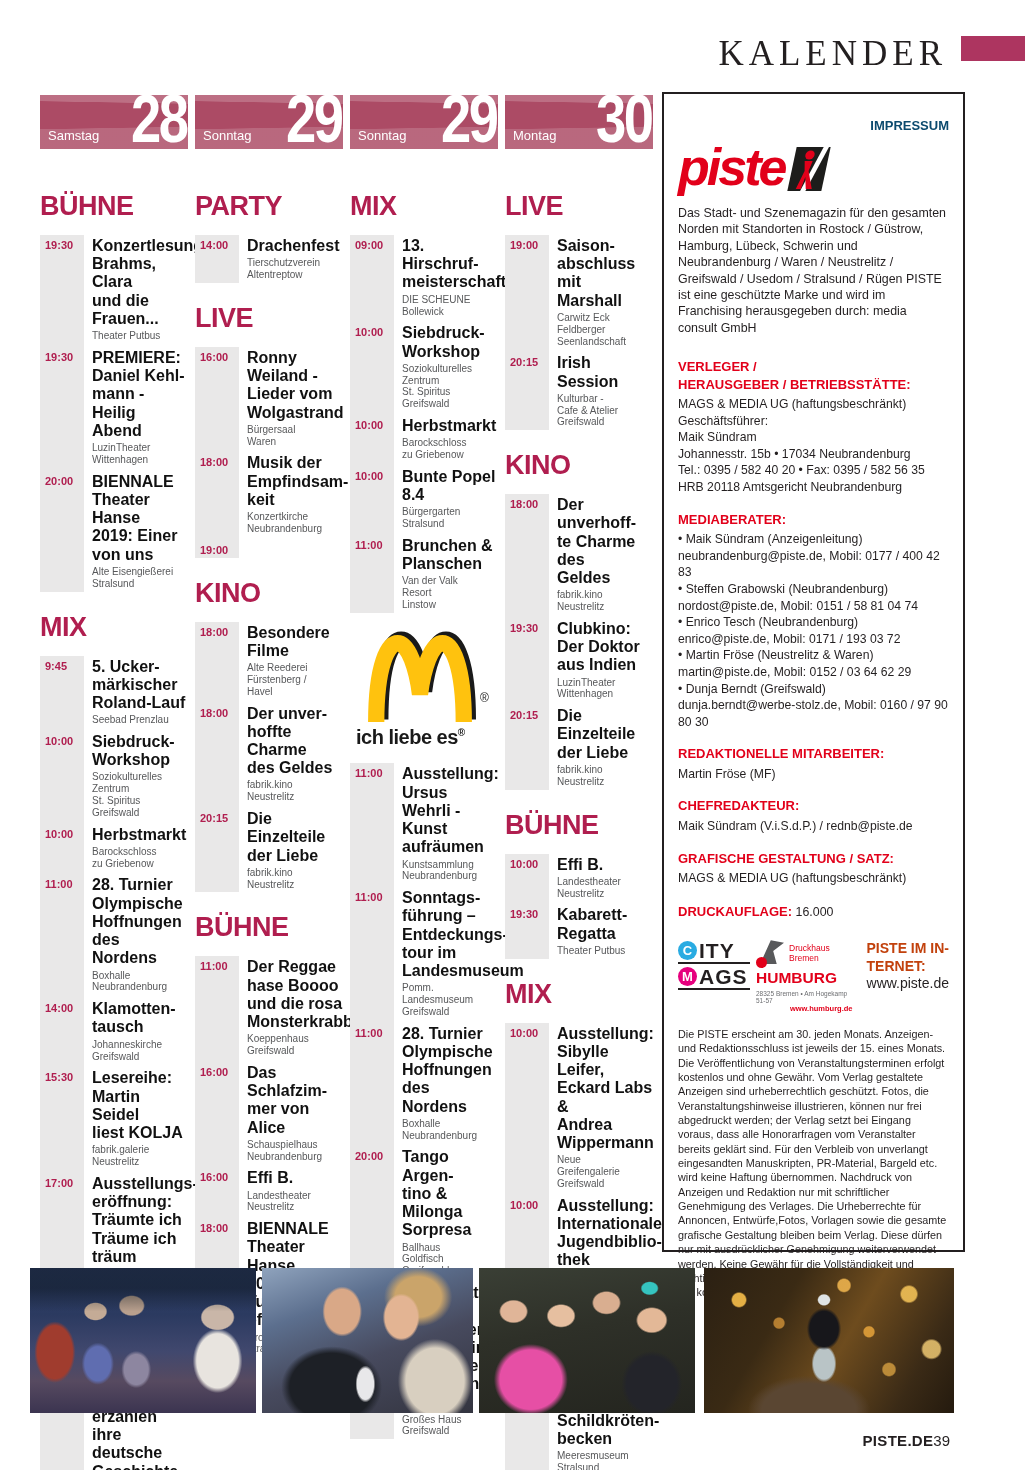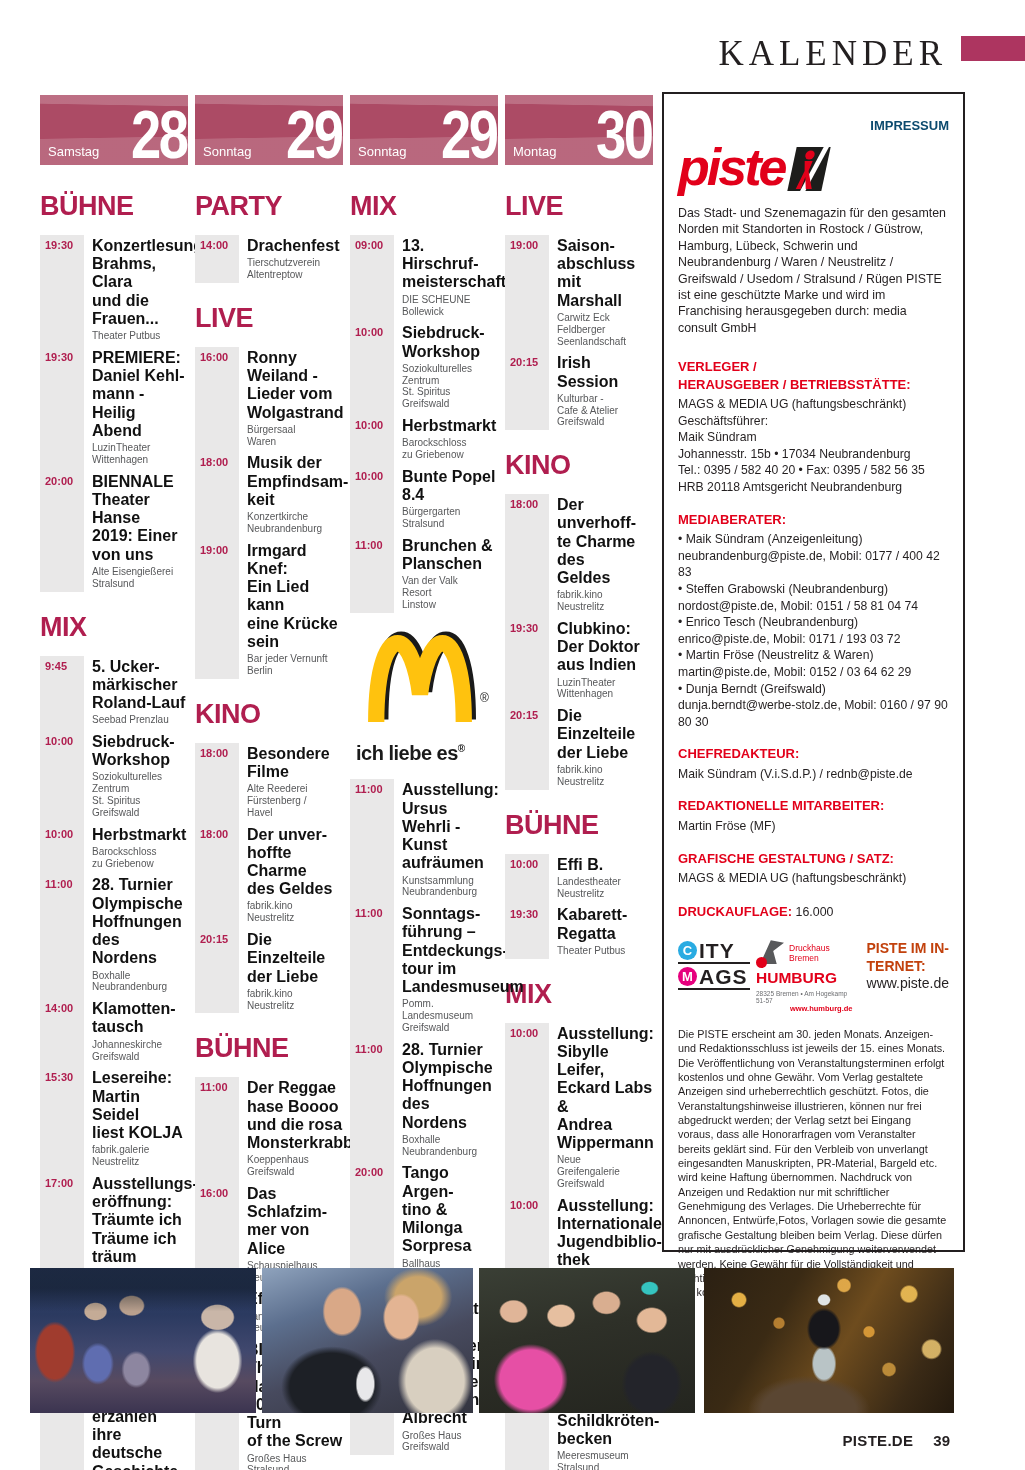--- a/index.html
+++ b/index.html
@@ -14,21 +14,21 @@
   .kalender-title {
     font-family:"Liberation Serif", serif; font-size:35px; letter-spacing:5px;
     color:#231f20; line-height:1;
   }
   .kalender-bar { width:64px; height:25px; background:#ad3560; margin-left:14px; }
 
   
   .day-row { position:absolute; top:95px; left:40px; width:612px; display:grid;
              grid-template-columns:repeat(4,148px); column-gap:7px; }
   .day-block {
-    position:relative; height:70px;
+    position:relative; height:54px;
     background:
       linear-gradient(181deg, rgba(255,255,255,.20) 15%, rgba(255,255,255,0) 16%),
       linear-gradient(179deg, rgba(0,0,0,0) 60%, rgba(255,255,255,.16) 61%),
       #ac4b65;
   }
   .day-label { position:absolute; left:8px; bottom:6px; color:#fff; font-size:13px; }
   .day-number {
     position:absolute; right:1px; bottom:-2px; color:#fff; font-size:68px; font-weight:800;
     line-height:.95; transform:scaleX(.8); transform-origin:bottom right; letter-spacing:-3px;
   }
@@ -47,21 +47,21 @@
   .event:last-child { margin-bottom:0; }
   .event-time { width:44px; flex:0 0 44px; font-size:11px; font-weight:700; color:#b01e4f; padding:2px 0 0 5px; }
   .event-body { padding-left:8px; width:104px; }
   .event-title { font-size:16px; font-weight:700; line-height:1.14; color:#111; white-space:pre-line; }
   .event-venue { font-size:10px; line-height:1.18; color:#57585a; white-space:pre-line; margin-top:2px; }
 
   
   .mcd-ad { position:relative; margin:18px 0 16px 6px; width:140px; }
   .mcd-arches { display:block; width:112px; margin-left:8px; }
   .mcd-reg { position:absolute; left:124px; top:62px; font-size:12px; color:#1a1a1a; }
-  .mcd-slogan { font-size:20px; font-weight:700; color:#1a1a1a; margin-top:20px; letter-spacing:-.5px; }
+  .mcd-slogan { font-size:20px; font-weight:700; color:#1a1a1a; margin-top:4px; letter-spacing:-.5px; }
   .mcd-slogan sup { font-size:10px; }
 
   
   .impressum { position:absolute; top:92px; left:662px; width:303px; height:1160px;
                border:2px solid #231f20; padding:12px 14px 0 14px; background:#fff; }
   .imp-label { text-align:right; font-size:13px; font-weight:700; color:#0c4a6e;margin-top:12px; }
   .piste-row { display:flex; align-items:flex-end; margin:2px 0 14px 0; height:56px; }
   .piste-word { font-size:52px; font-weight:800; font-style:italic; color:#e2001a;
                 letter-spacing:-3px; line-height:.9; }
   .piste-badge { position:relative; width:34px; height:44px; background:#1d1d1b;
@@ -147,21 +147,21 @@
       radial-gradient(26px 32px at 48% 42%, #17171b 0 55%, transparent 66%),
       radial-gradient(10px 9px at 48% 22%, #dfe3e4 0 55%, transparent 68%),
       radial-gradient(19px 28px at 48% 66%, #b9c4c6 0 55%, transparent 66%),
       radial-gradient(85px 48px at 42% 98%, #5a4632 0 55%, transparent 72%),
       linear-gradient(120deg, #2b2013 0%, #3a2a14 30%, #6e4c1e 55%, #3a2a16 82%, #241a0e 100%);
   }
 
   
   .page-footer { position:absolute; top:1432px; right:75px; font-size:15px; color:#231f20; }
   .footer-brand { font-weight:800; letter-spacing:.3px; }
-  .footer-page { font-weight:700; margin-left:20px; }
+  .footer-page { font-weight:400; margin-left:0; }
 </style>
 </head>
 <body>
 
 <div class="kalender-row">
   <div class="kalender-title">KALENDER</div>
   <div class="kalender-bar"></div>
 </div>
 
 <div class="day-row">
@@ -337,28 +337,20 @@
           <div class="event-body">
             <div class="event-title">Musik der
 Empfindsam-
 keit</div>
             <div class="event-venue">Konzertkirche
 Neubrandenburg</div>
           </div>
         </div>
         <div class="event">
           <div class="event-time">19:00</div>
-          <div class="event-body">
-            <div class="event-title">Irmgard Knef:
-Ein Lied kann
-eine Krücke
-sein</div>
-            <div class="event-venue">Bar jeder Vernunft
-Berlin</div>
-          </div>
         </div>
       </div>
       <div class="section-heading">KINO</div>
       <div class="events">
         <div class="event">
           <div class="event-time">18:00</div>
           <div class="event-body">
             <div class="event-title">Besondere
 Filme</div>
             <div class="event-venue">Alte Reederei
@@ -697,26 +689,26 @@
 • Steffen Grabowski (Neubrandenburg)
 nordost@piste.de, Mobil: 0151 / 58 81 04 74
 • Enrico Tesch (Neubrandenburg)
 enrico@piste.de, Mobil: 0171 / 193 03 72
 • Martin Fröse (Neustrelitz &amp; Waren)
 martin@piste.de, Mobil: 0152 / 03 64 62 29
 • Dunja Berndt (Greifswald)
 dunja.berndt@werbe-stolz.de, Mobil: 0160 / 97 90 80 30</div>
       </div>
       <div class="imp-section">
+        <span class="imp-heading">REDAKTIONELLE MITARBEITER:</span>
+        <div class="imp-body">Martin Fröse (MF)</div>
+      </div>
+      <div class="imp-section">
         <span class="imp-heading">CHEFREDAKTEUR:</span>
         <div class="imp-body">Maik Sündram (V.i.S.d.P.) / rednb@piste.de</div>
-      </div>
-      <div class="imp-section">
-        <span class="imp-heading">REDAKTIONELLE MITARBEITER:</span>
-        <div class="imp-body">Martin Fröse (MF)</div>
       </div>
       <div class="imp-section">
         <span class="imp-heading">GRAFISCHE GESTALTUNG / SATZ:</span>
         <div class="imp-body">MAGS &amp; MEDIA UG (haftungsbeschränkt)</div>
       </div>
       <div class="imp-section inline"><span class="imp-heading">DRUCKAUFLAGE:</span><span class="imp-body-inline"> 16.000</span></div>
     </div>
   <div class="imp-logos">
     <div class="citymags">
       <div class="cm-row">

